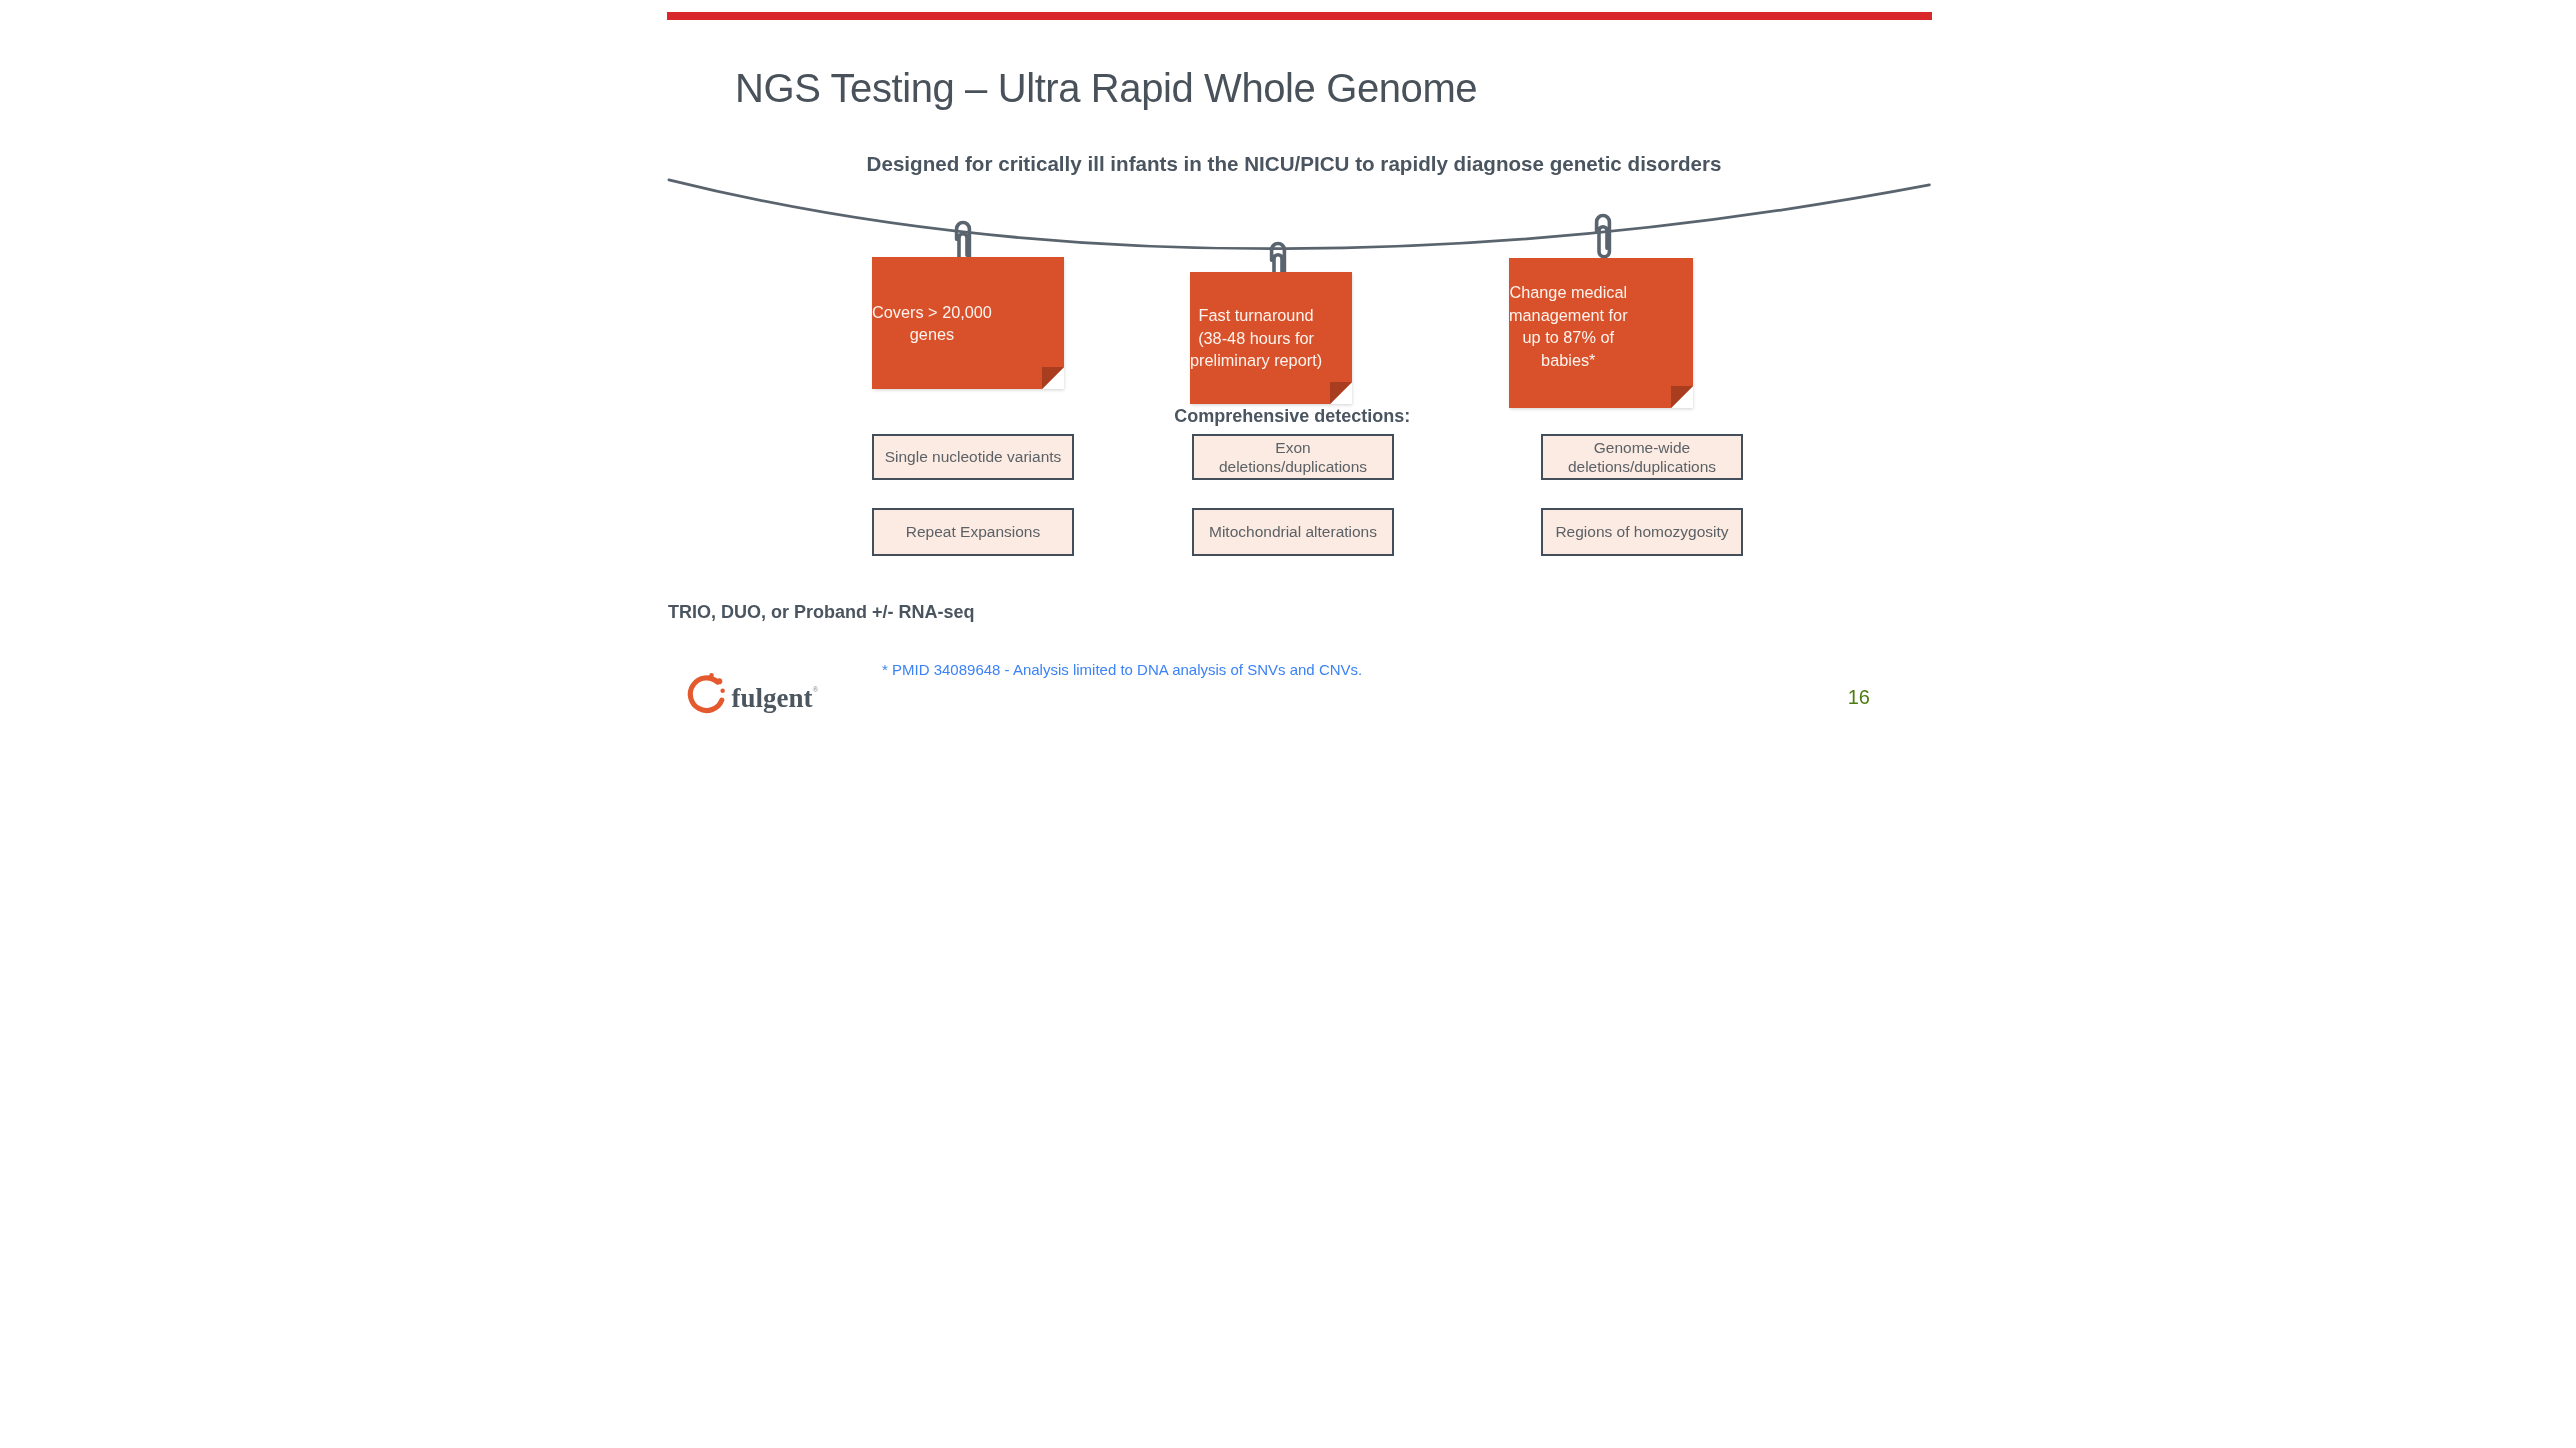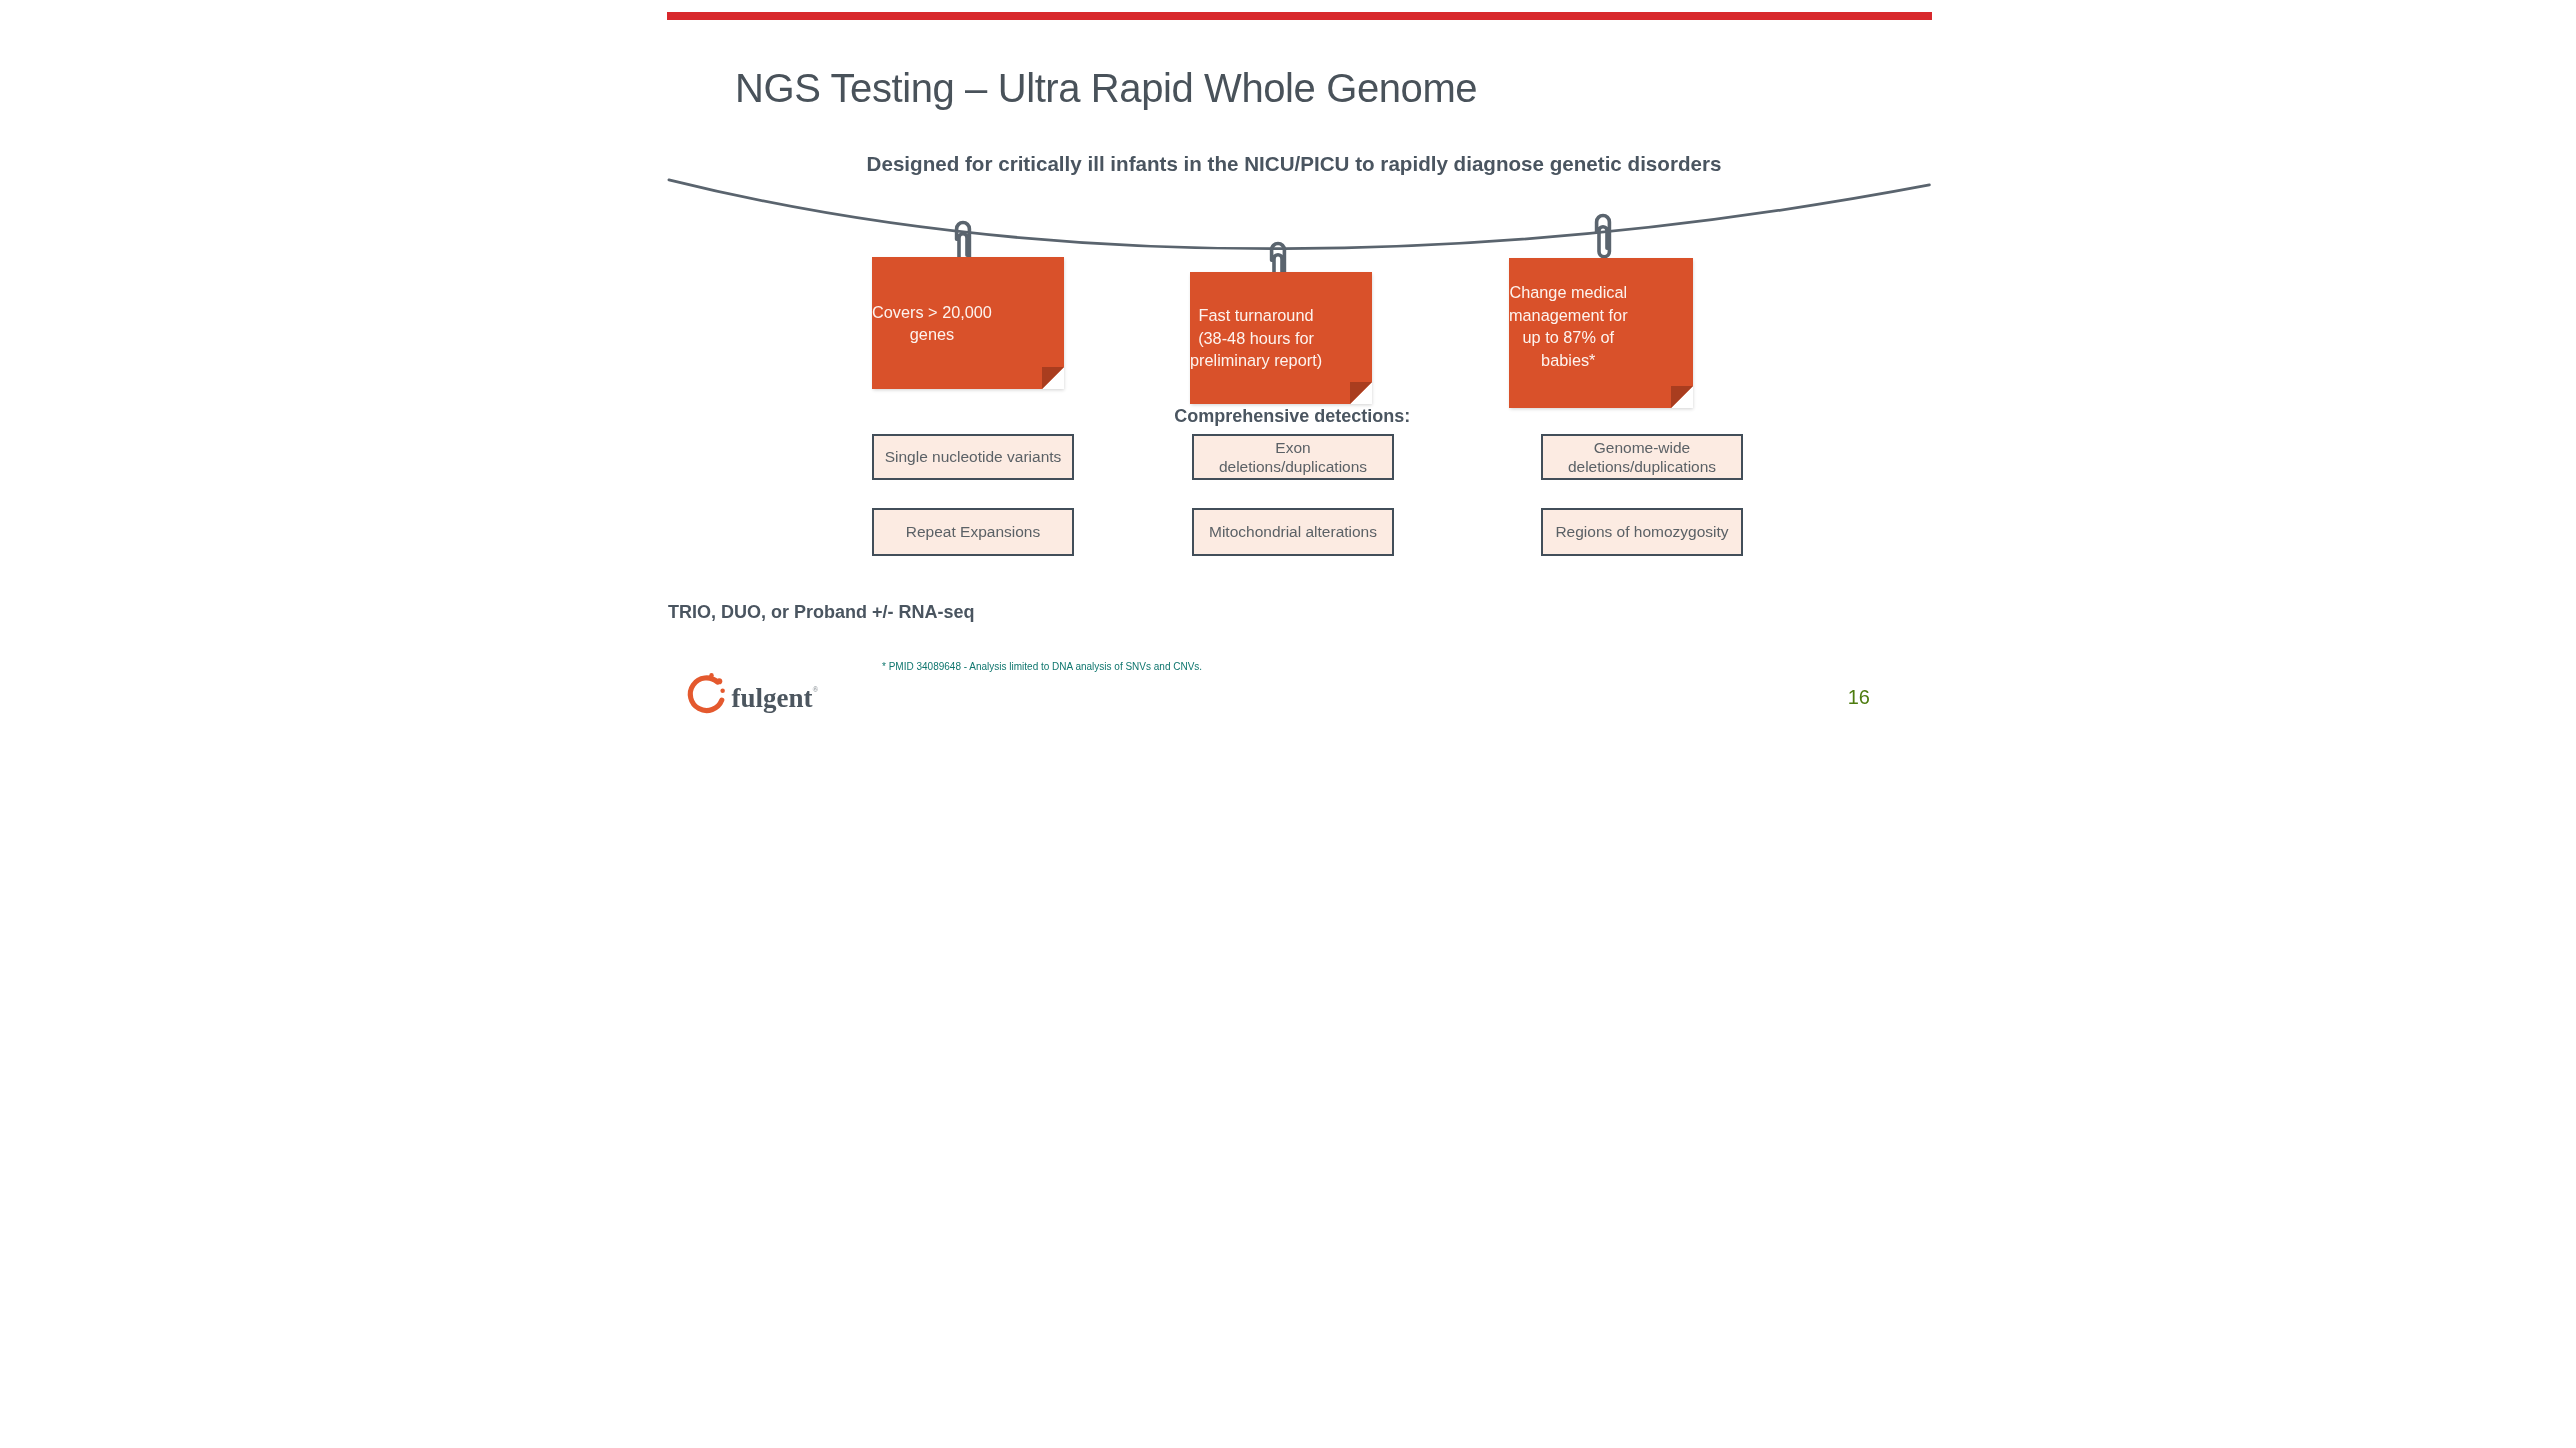--- a/index.html
+++ b/index.html
@@ -30,21 +30,21 @@
   }
   .note .fold{
     position:absolute;right:0;bottom:0;width:0;height:0;
     border-left:22px solid transparent;border-bottom:22px solid #ffffff;
   }
   .note .fold:before{
     content:"";position:absolute;left:-22px;bottom:-22px;width:0;height:0;
     border-bottom:22px solid transparent;border-left:22px solid #a93d1f;
   }
   .note1{left:228px;top:249px;width:192px;height:132px;}
-  .note2{left:546px;top:264px;width:182px;height:132px;}
+  .note2{left:546px;top:264px;width:162px;height:132px;}
   .note3{left:865px;top:250px;width:184px;height:150px;}
   .note3 .txt{position:relative;top:-6.9px;}
   .section-heading{
     position:absolute;left:0;right:0;top:398px;text-align:center;
     font-size:18px;font-weight:700;color:#4a5560;padding-left:8.6px;
   }
   .dbox{
     position:absolute;background:#fcebe2;border:2.6px solid #424e59;
     display:flex;align-items:center;justify-content:center;text-align:center;
     font-size:15.5px;color:#5b6166;line-height:1.25;white-space:pre-line;
@@ -54,21 +54,21 @@
   .col2{left:548px;width:202px;}
   .col3{left:897px;width:202px;}
   .row1{top:426px;height:46px;}
   .row2{top:500px;height:48px;}
   .strategy{
     position:absolute;left:0;right:0;top:594px;text-align:left;
     font-size:18px;font-weight:700;color:#4a5560;padding-left:24px;
   }
   .footnote{
     position:absolute;left:238px;top:653px;
-    font-size:10px;color:#0f766e;
+    font-size:15px;color:#3b82f6;
   }
   .logo{position:absolute;left:39px;top:663px;display:flex;align-items:center;}
   .logo-word{
     font-size:27px;font-weight:600;color:#4c565f;letter-spacing:0;
     margin-left:3.4px;position:relative;top:3.4px;font-family:Liberation Serif, serif;
   }
   .logo-reg{font-size:7.7px;vertical-align:top;position:relative;top:1.7px;color:#7a8288;font-weight:400;}
   .page-number{
     position:absolute;right:62px;top:678px;font-size:20px;color:#4d7c0f;
   }

